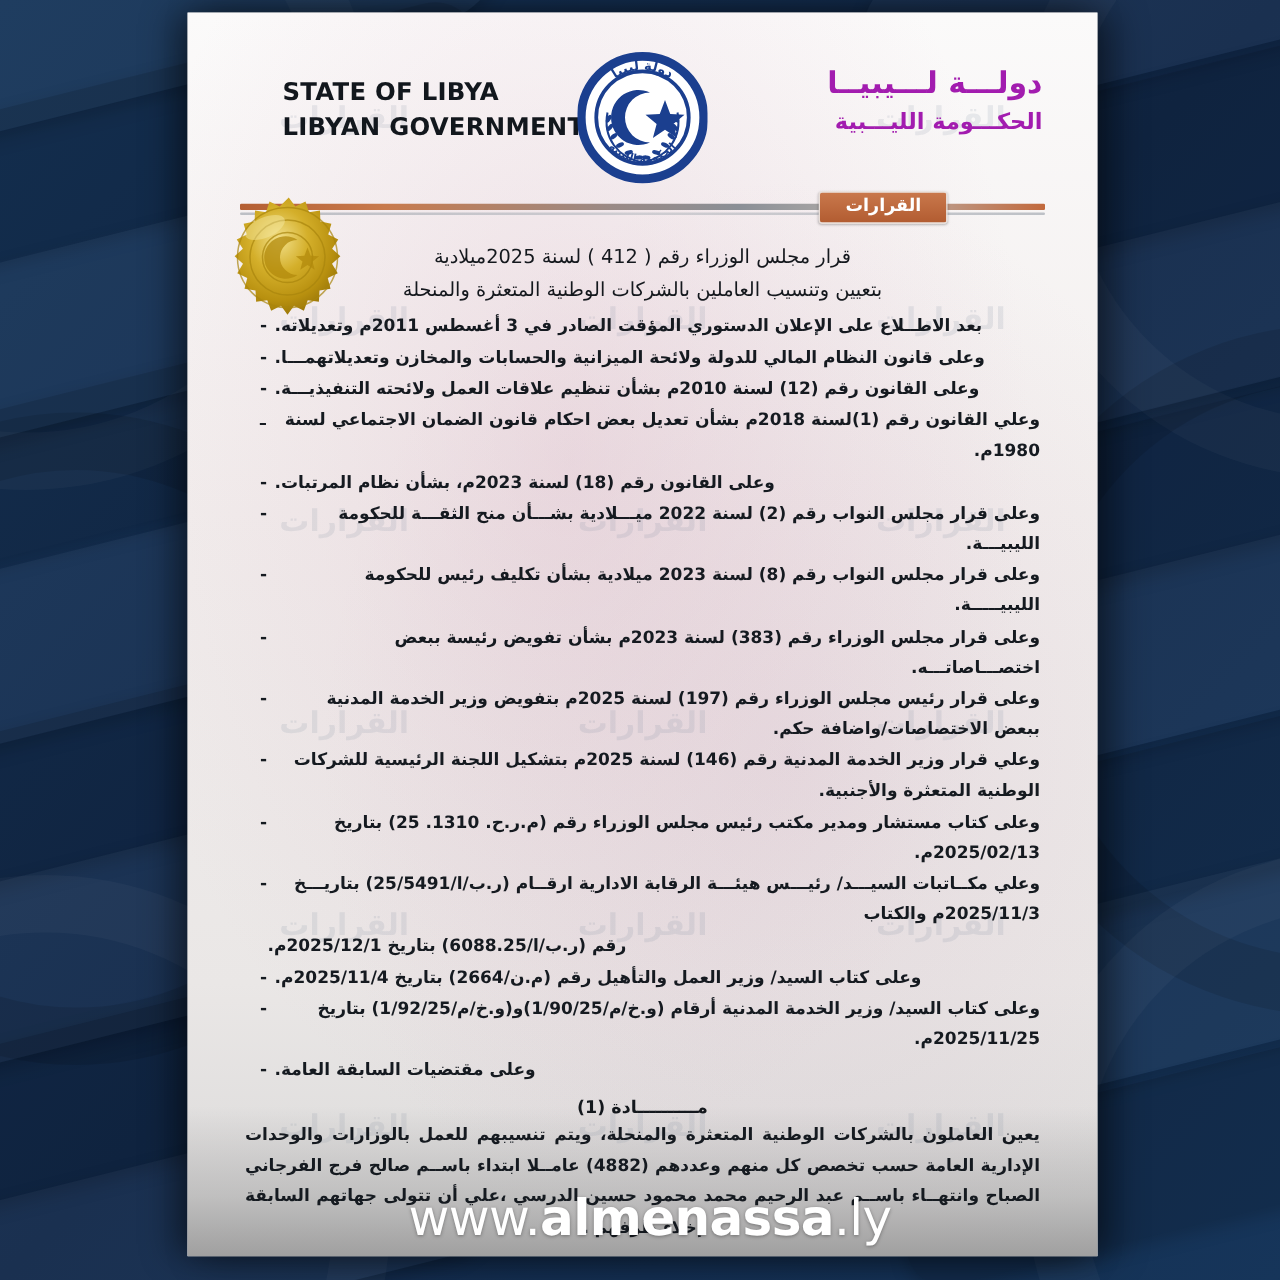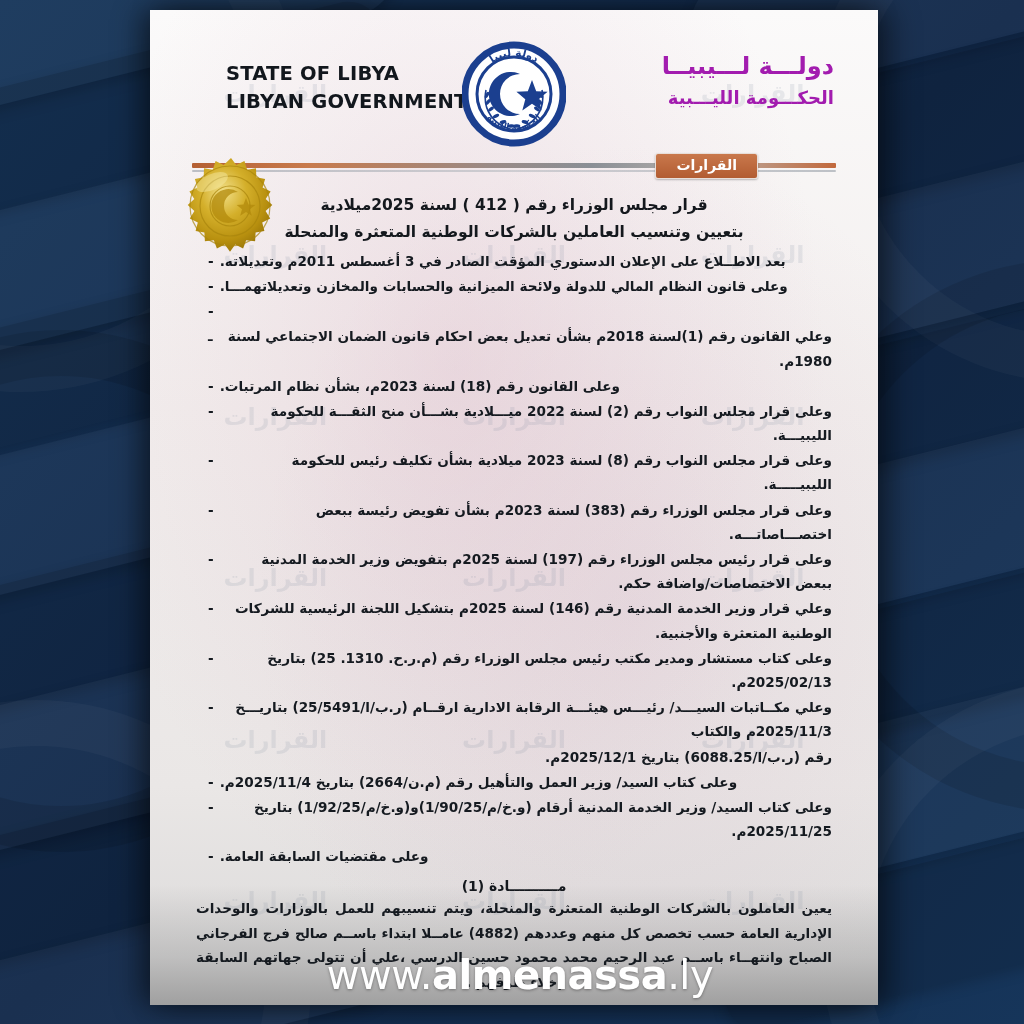--- a/index.html
+++ b/index.html
@@ -97,21 +97,21 @@
   }
 
   
   .gold-seal{
     position:absolute;left:18px;top:118px;width:126px;height:126px;z-index:6;
   }
 
   
   .doc-title{
     margin:14px 60px 0 60px;text-align:center;color:#14181d;
-    font-weight:bold;font-size:15.5px;line-height:1.75;letter-spacing:0.2px;
+    font-weight:normal;font-size:15.5px;line-height:1.75;letter-spacing:0.2px;
   }
   .council-line{
     margin:10px 86px 4px 0;text-align:right;font-weight:bold;font-size:15px;
     color:#14181d;text-decoration:underline;text-underline-offset:3px;
   }
 
   
   .preamble{margin:2px 46px 0 58px;}
   .p-item{
     display:flex;align-items:flex-start;gap:6px;
@@ -307,20 +307,21 @@
       <div class="preamble">
         <div class="p-item">
             <span class="p-txt">بعد الاطــلاع على الإعلان الدستوري المؤقت الصادر في 3 أغسطس 2011م وتعديلاته.</span>
             <span class="p-dash">-</span>
           </div>
         <div class="p-item">
             <span class="p-txt">وعلى قانون النظام المالي للدولة ولائحة الميزانية والحسابات والمخازن وتعديلاتهمـــا.</span>
             <span class="p-dash">-</span>
           </div>
         <div class="p-item">
+            <span class="p-txt">وعلى القانون رقم (12) لسنة 2010م بشأن تنظيم علاقات العمل ولائحته التنفيذيـــة.</span>
             <span class="p-dash">-</span>
           </div>
         <div class="p-item">
             <span class="p-txt">وعلي القانون رقم (1)لسنة 2018م بشأن تعديل بعض احكام قانون الضمان الاجتماعي لسنة 1980م.</span>
             <span class="p-dash">ـ</span>
           </div>
         <div class="p-item">
             <span class="p-txt">وعلى القانون رقم (18) لسنة 2023م، بشأن نظام المرتبات.</span>
             <span class="p-dash">-</span>
           </div>
@@ -345,21 +346,21 @@
             <span class="p-dash">-</span>
           </div>
         <div class="p-item">
             <span class="p-txt">وعلى كتاب مستشار ومدير مكتب رئيس مجلس الوزراء رقم (م.ر.ح. 1310. 25) بتاريخ 2025/02/13م.</span>
             <span class="p-dash">-</span>
           </div>
         <div class="p-item">
             <span class="p-txt">وعلي مكــاتبات السيـــد/ رئيـــس هيئـــة الرقابة الادارية ارقــام (ر.ب/ا/25/5491) بتاريـــخ 2025/11/3م والكتاب</span>
             <span class="p-dash">-</span>
           </div>
-        <div class="p-item" style="justify-content:flex-start">
+        <div class="p-item" style="justify-content:flex-end">
             <span class="p-txt">رقم (ر.ب/ا/6088.25) بتاريخ 2025/12/1م.</span>
             <span class="p-dash"></span>
           </div>
         <div class="p-item">
             <span class="p-txt">وعلى كتاب السيد/ وزير العمل والتأهيل رقم (م.ن/2664) بتاريخ 2025/11/4م.</span>
             <span class="p-dash">-</span>
           </div>
         <div class="p-item">
             <span class="p-txt">وعلى كتاب السيد/ وزير الخدمة المدنية أرقام (و.خ/م/1/90/25)و(و.خ/م/1/92/25) بتاريخ 2025/11/25م.</span>
             <span class="p-dash">-</span>

